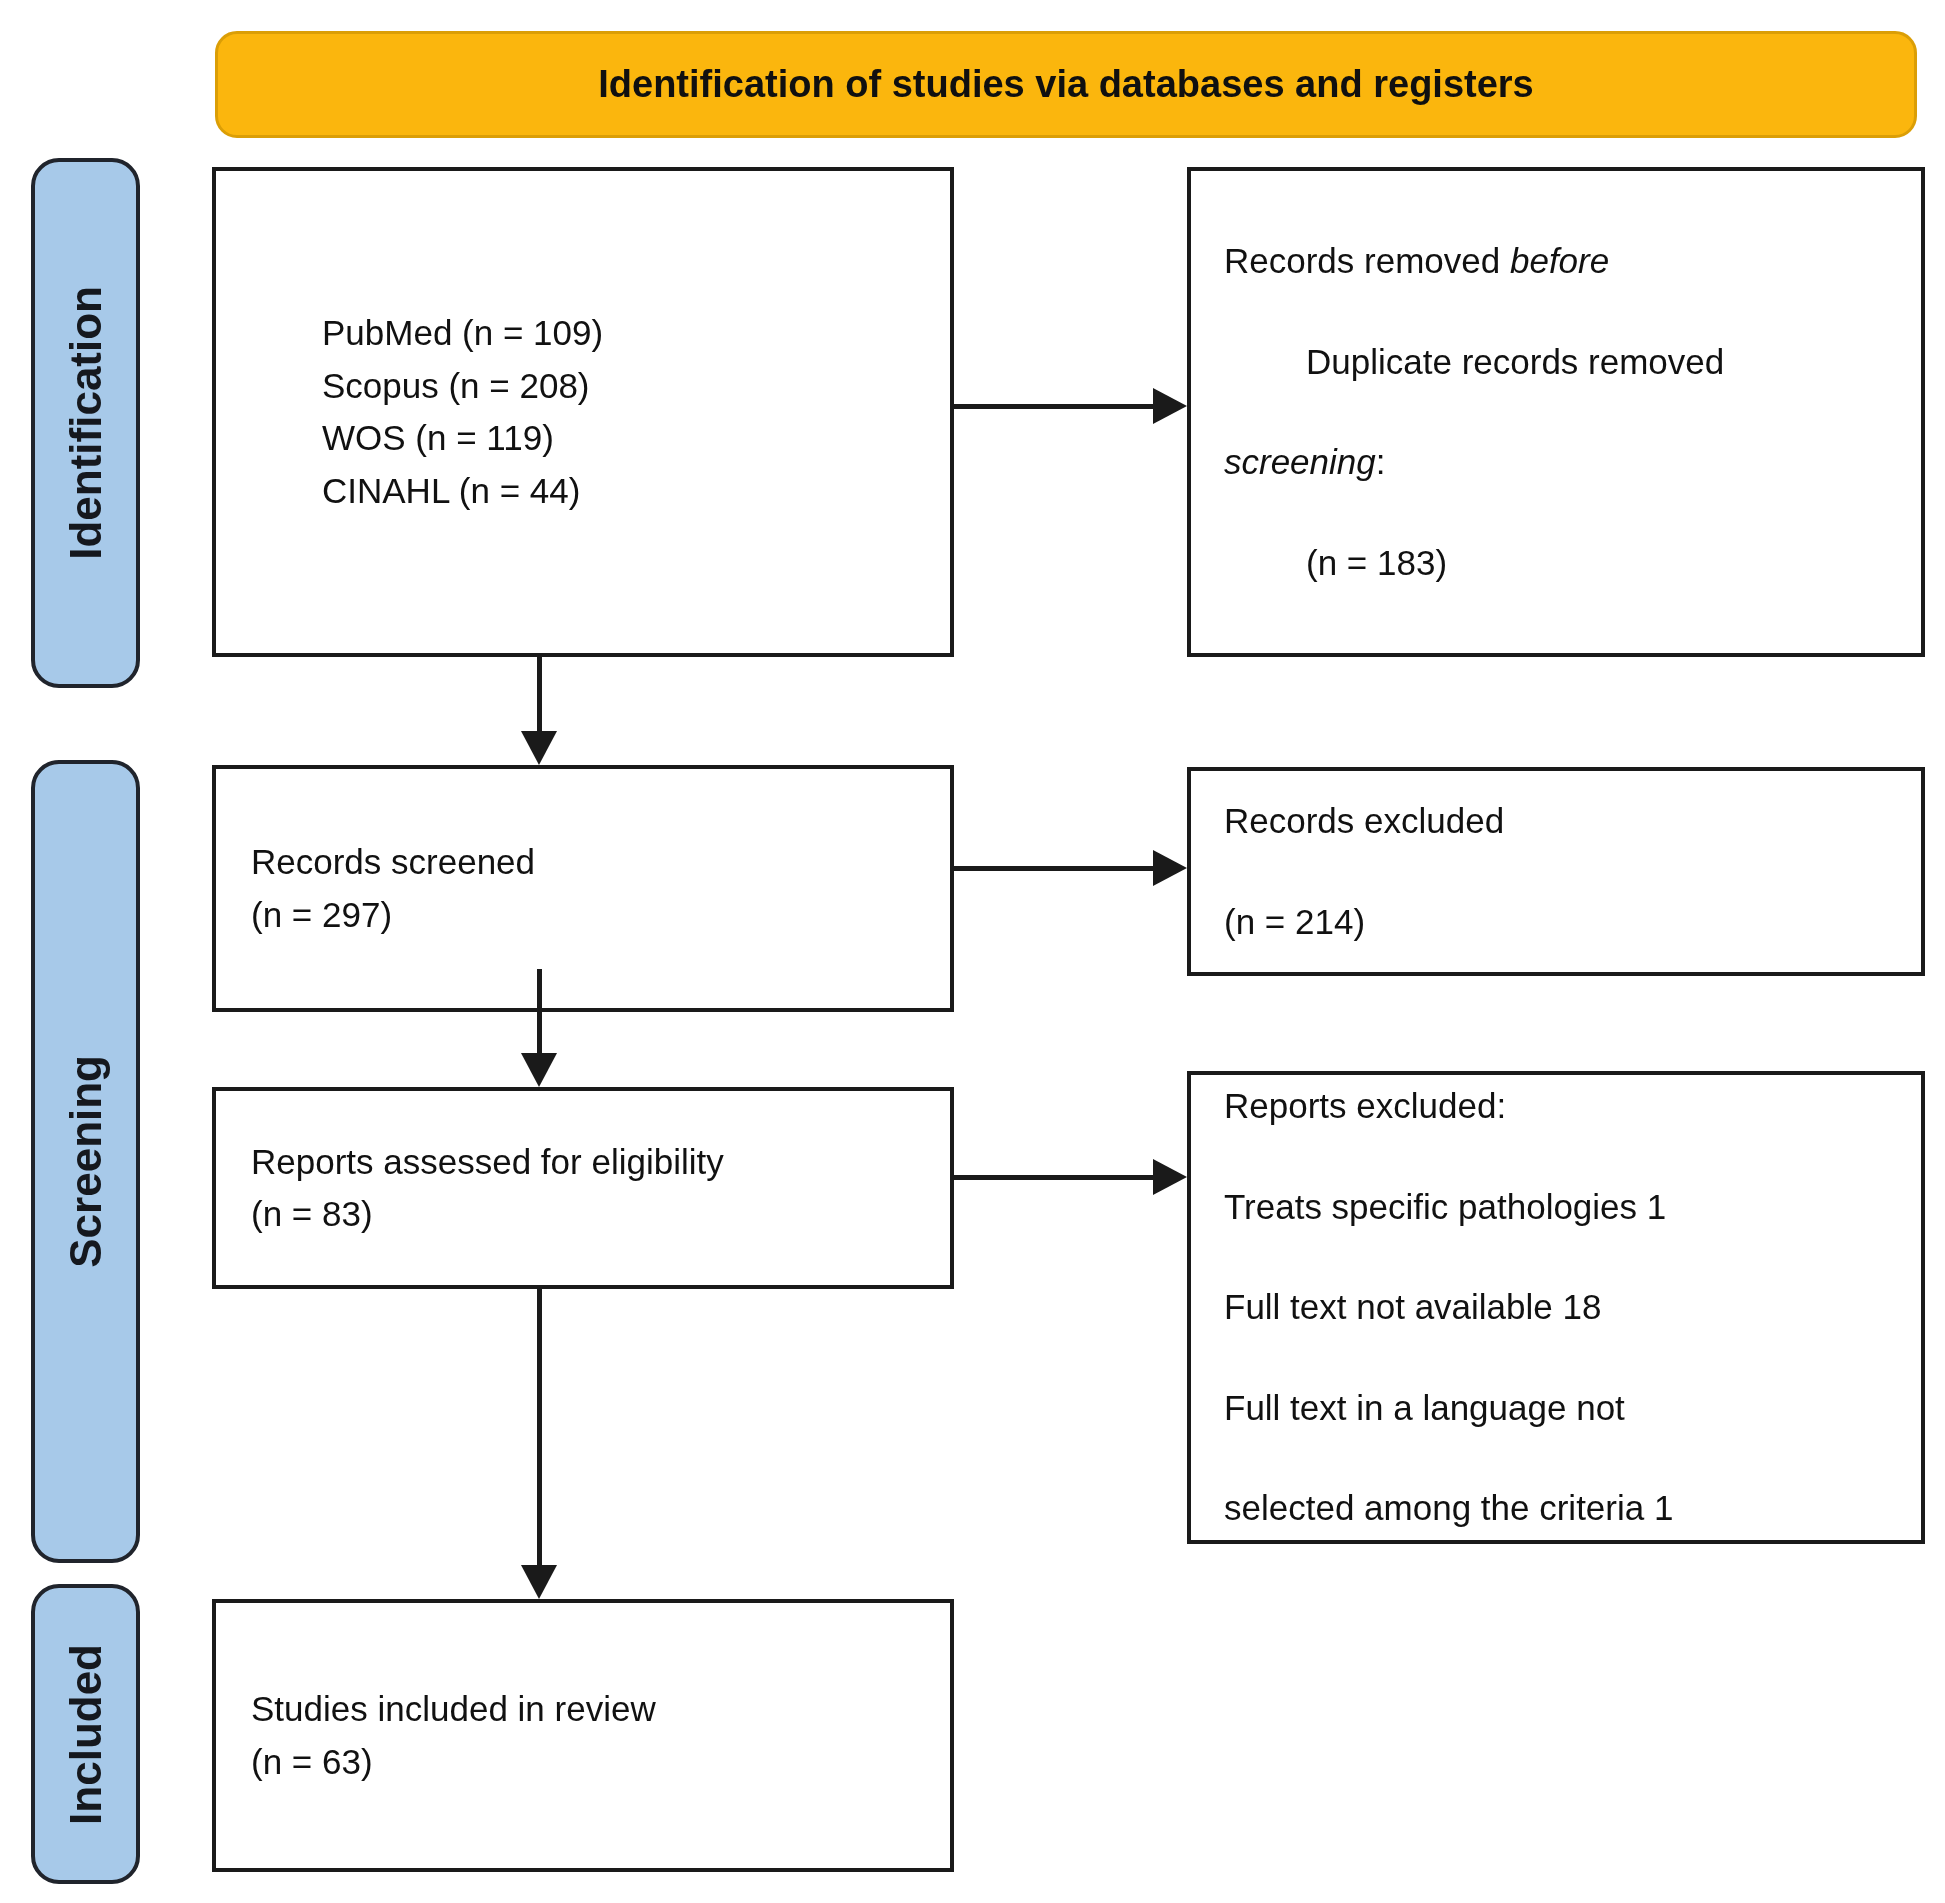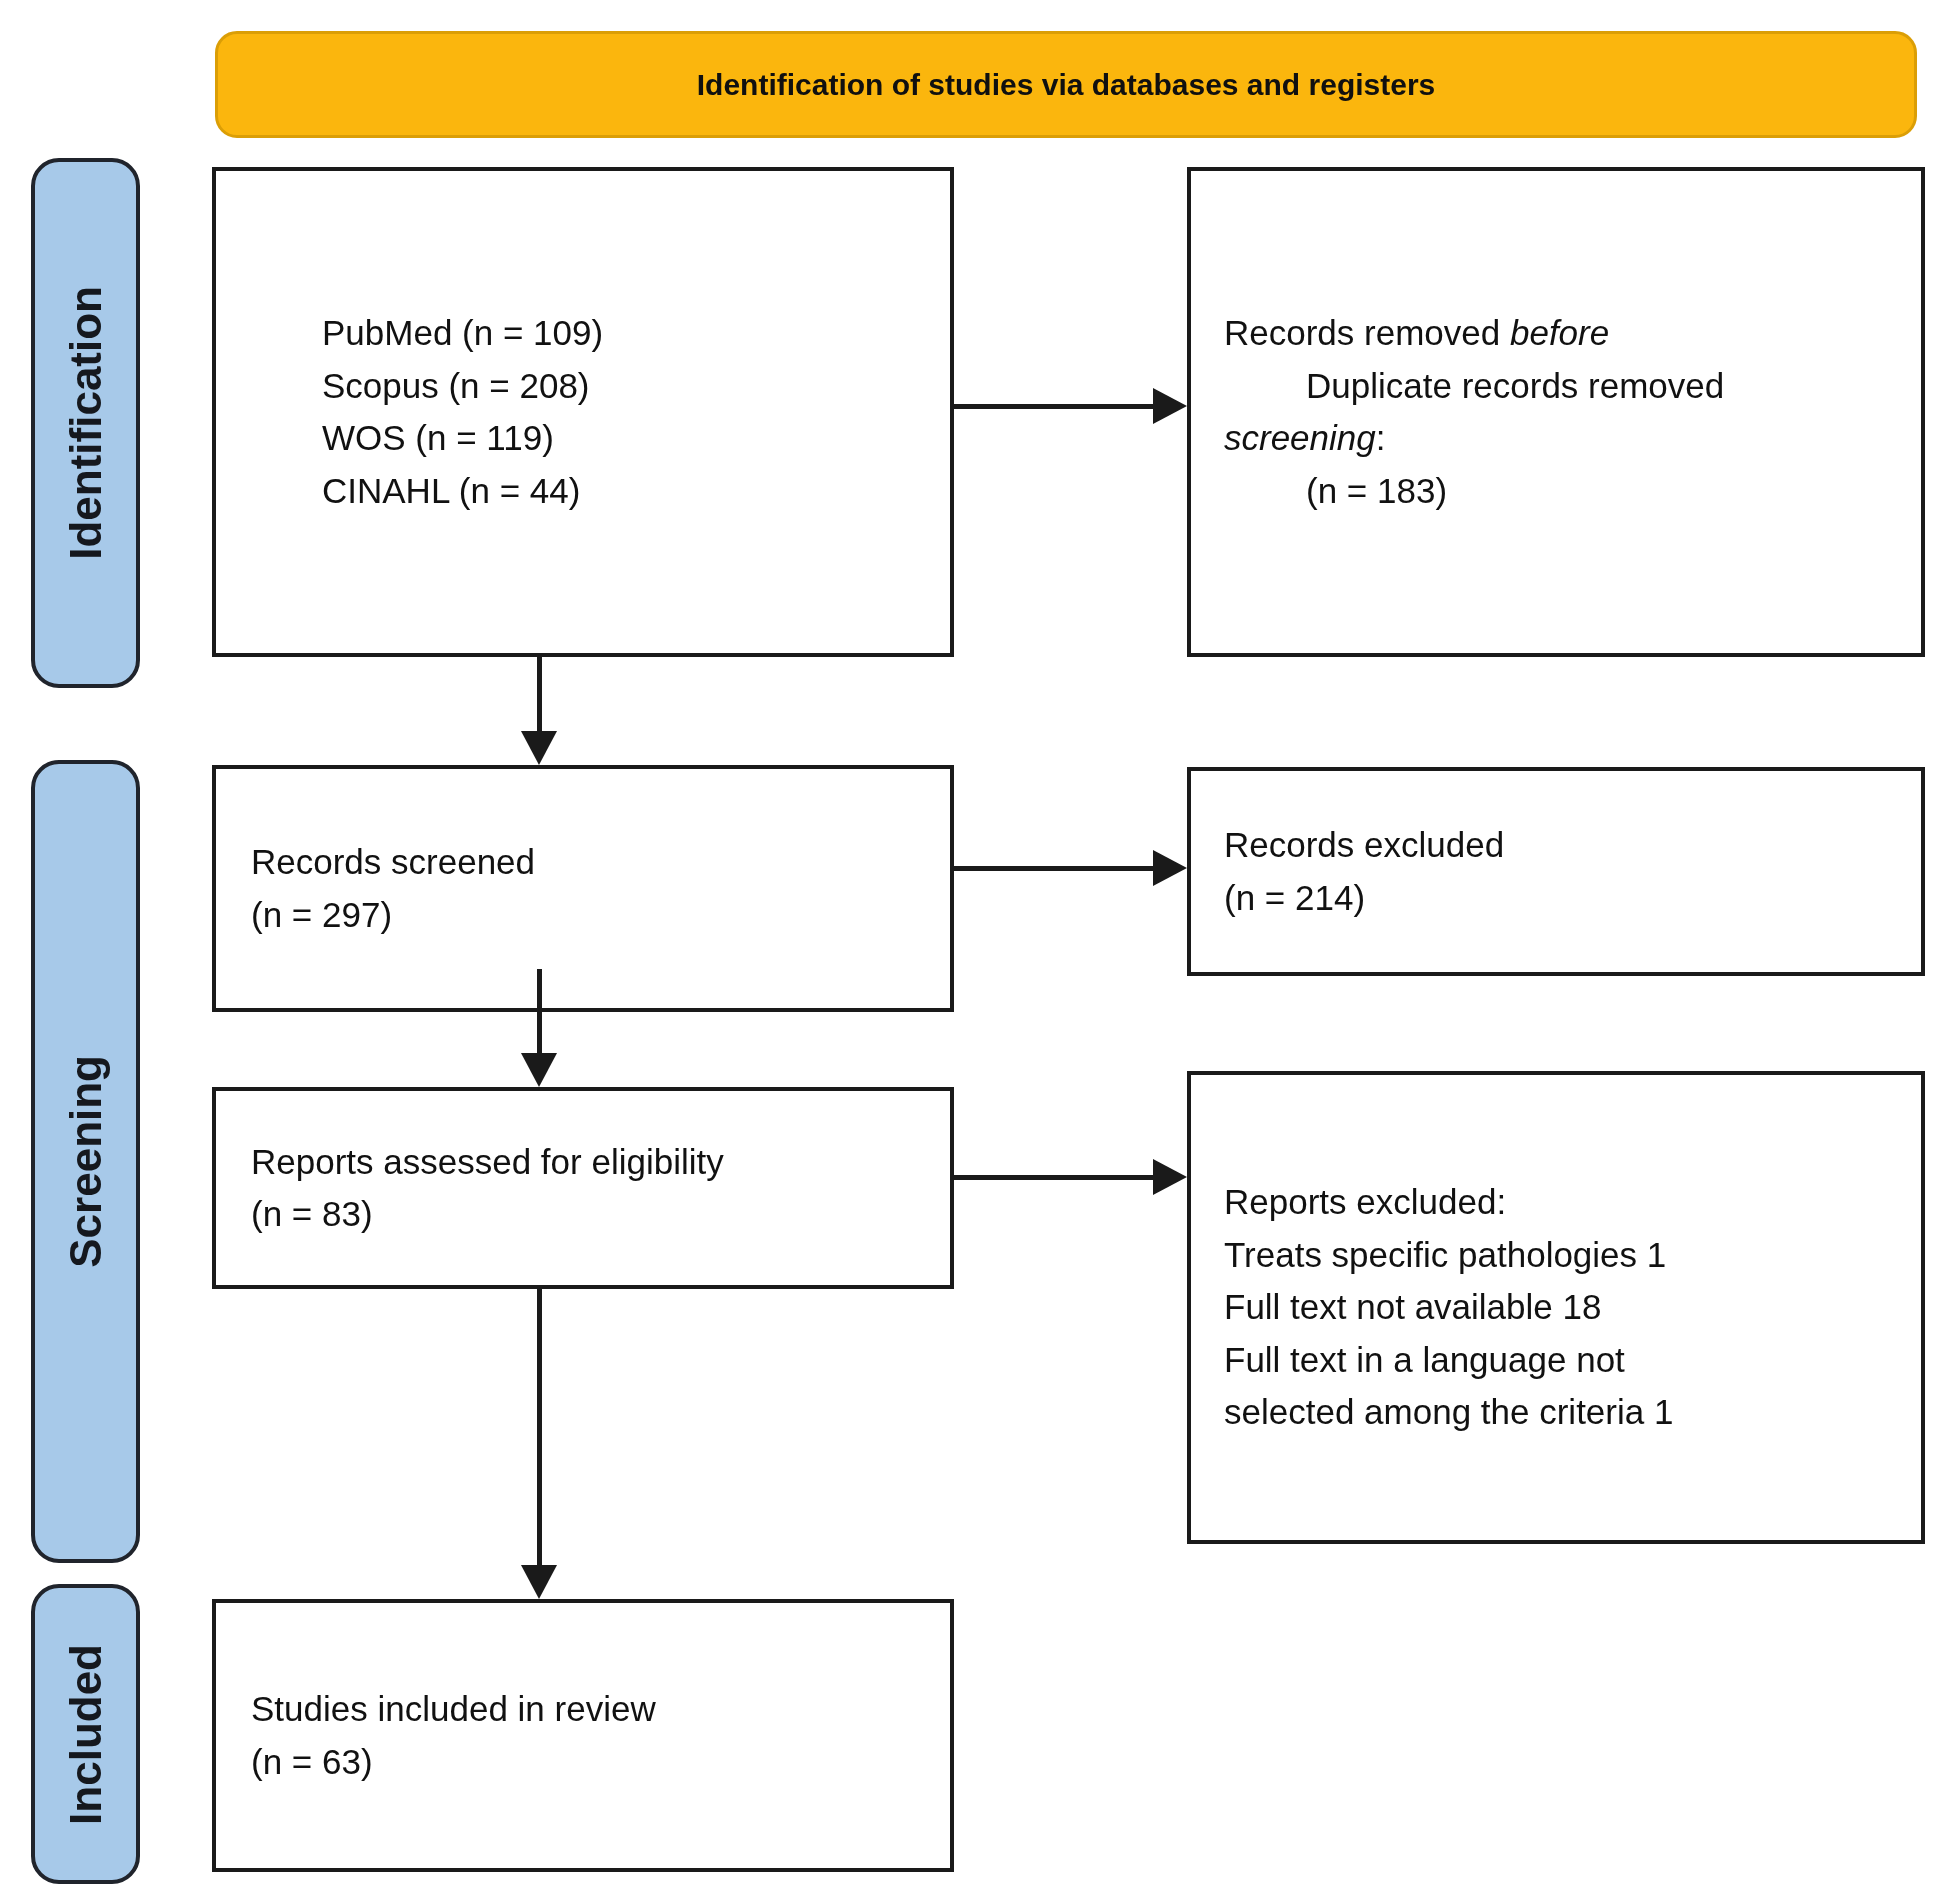--- a/index.html
+++ b/index.html
@@ -30,21 +30,21 @@
     position: absolute;
     left: 215px; top: 31px;
     width: 1702px; height: 107px;
     box-sizing: border-box;
     background: var(--banner_bg);
     border: 3.3px solid var(--banner_border);
     border-radius: 22px;
     display: flex;
     align-items: center;
     justify-content: center;
-    font-size: 30px;
+    font-size: 38px;
     font-weight: bold;
     color: #101010;
   }
   .stage-label {
     position: absolute;
     left: 31px;
     width: 109px;
     box-sizing: border-box;
     background: var(--stage_bg);
     border: 4.9px solid var(--stage_border);
@@ -71,21 +71,21 @@
     background: #ffffff;
     border: 4.4px solid var(--box_border);
     display: flex;
     flex-direction: column;
     justify-content: center;
     font-size: 35px;
     line-height: 1.5;
     color: var(--text);
   }
   .col1 { left: 212px;  width: 742px; padding-left: 35px; padding-right: 16.4px; }
-  .col2 { left: 1187px; width: 738px; padding-left: 33px; padding-right: 16.4px; }
+  .col2 { left: 1187px; width: 738px; padding-left: 33px; padding-right: 16.4px; gap: 48px; }
   #box-records-identified { top: 167px;  height: 490px; }
   #box-records-removed    { top: 167px;  height: 490px; }
   #box-records-screened   { top: 765px; height: 247px; }
   #box-records-excluded   { top: 767px; height: 209px; }
   #box-reports-assessed   { top: 1087px; height: 202px; }
   #box-reports-excluded   { top: 1071px; height: 473px; }
   #box-studies-included   { top: 1599px; height: 273px; }
 
   .indent  { padding-left: 71px; }
   .indent2 { padding-left: 82px; }

